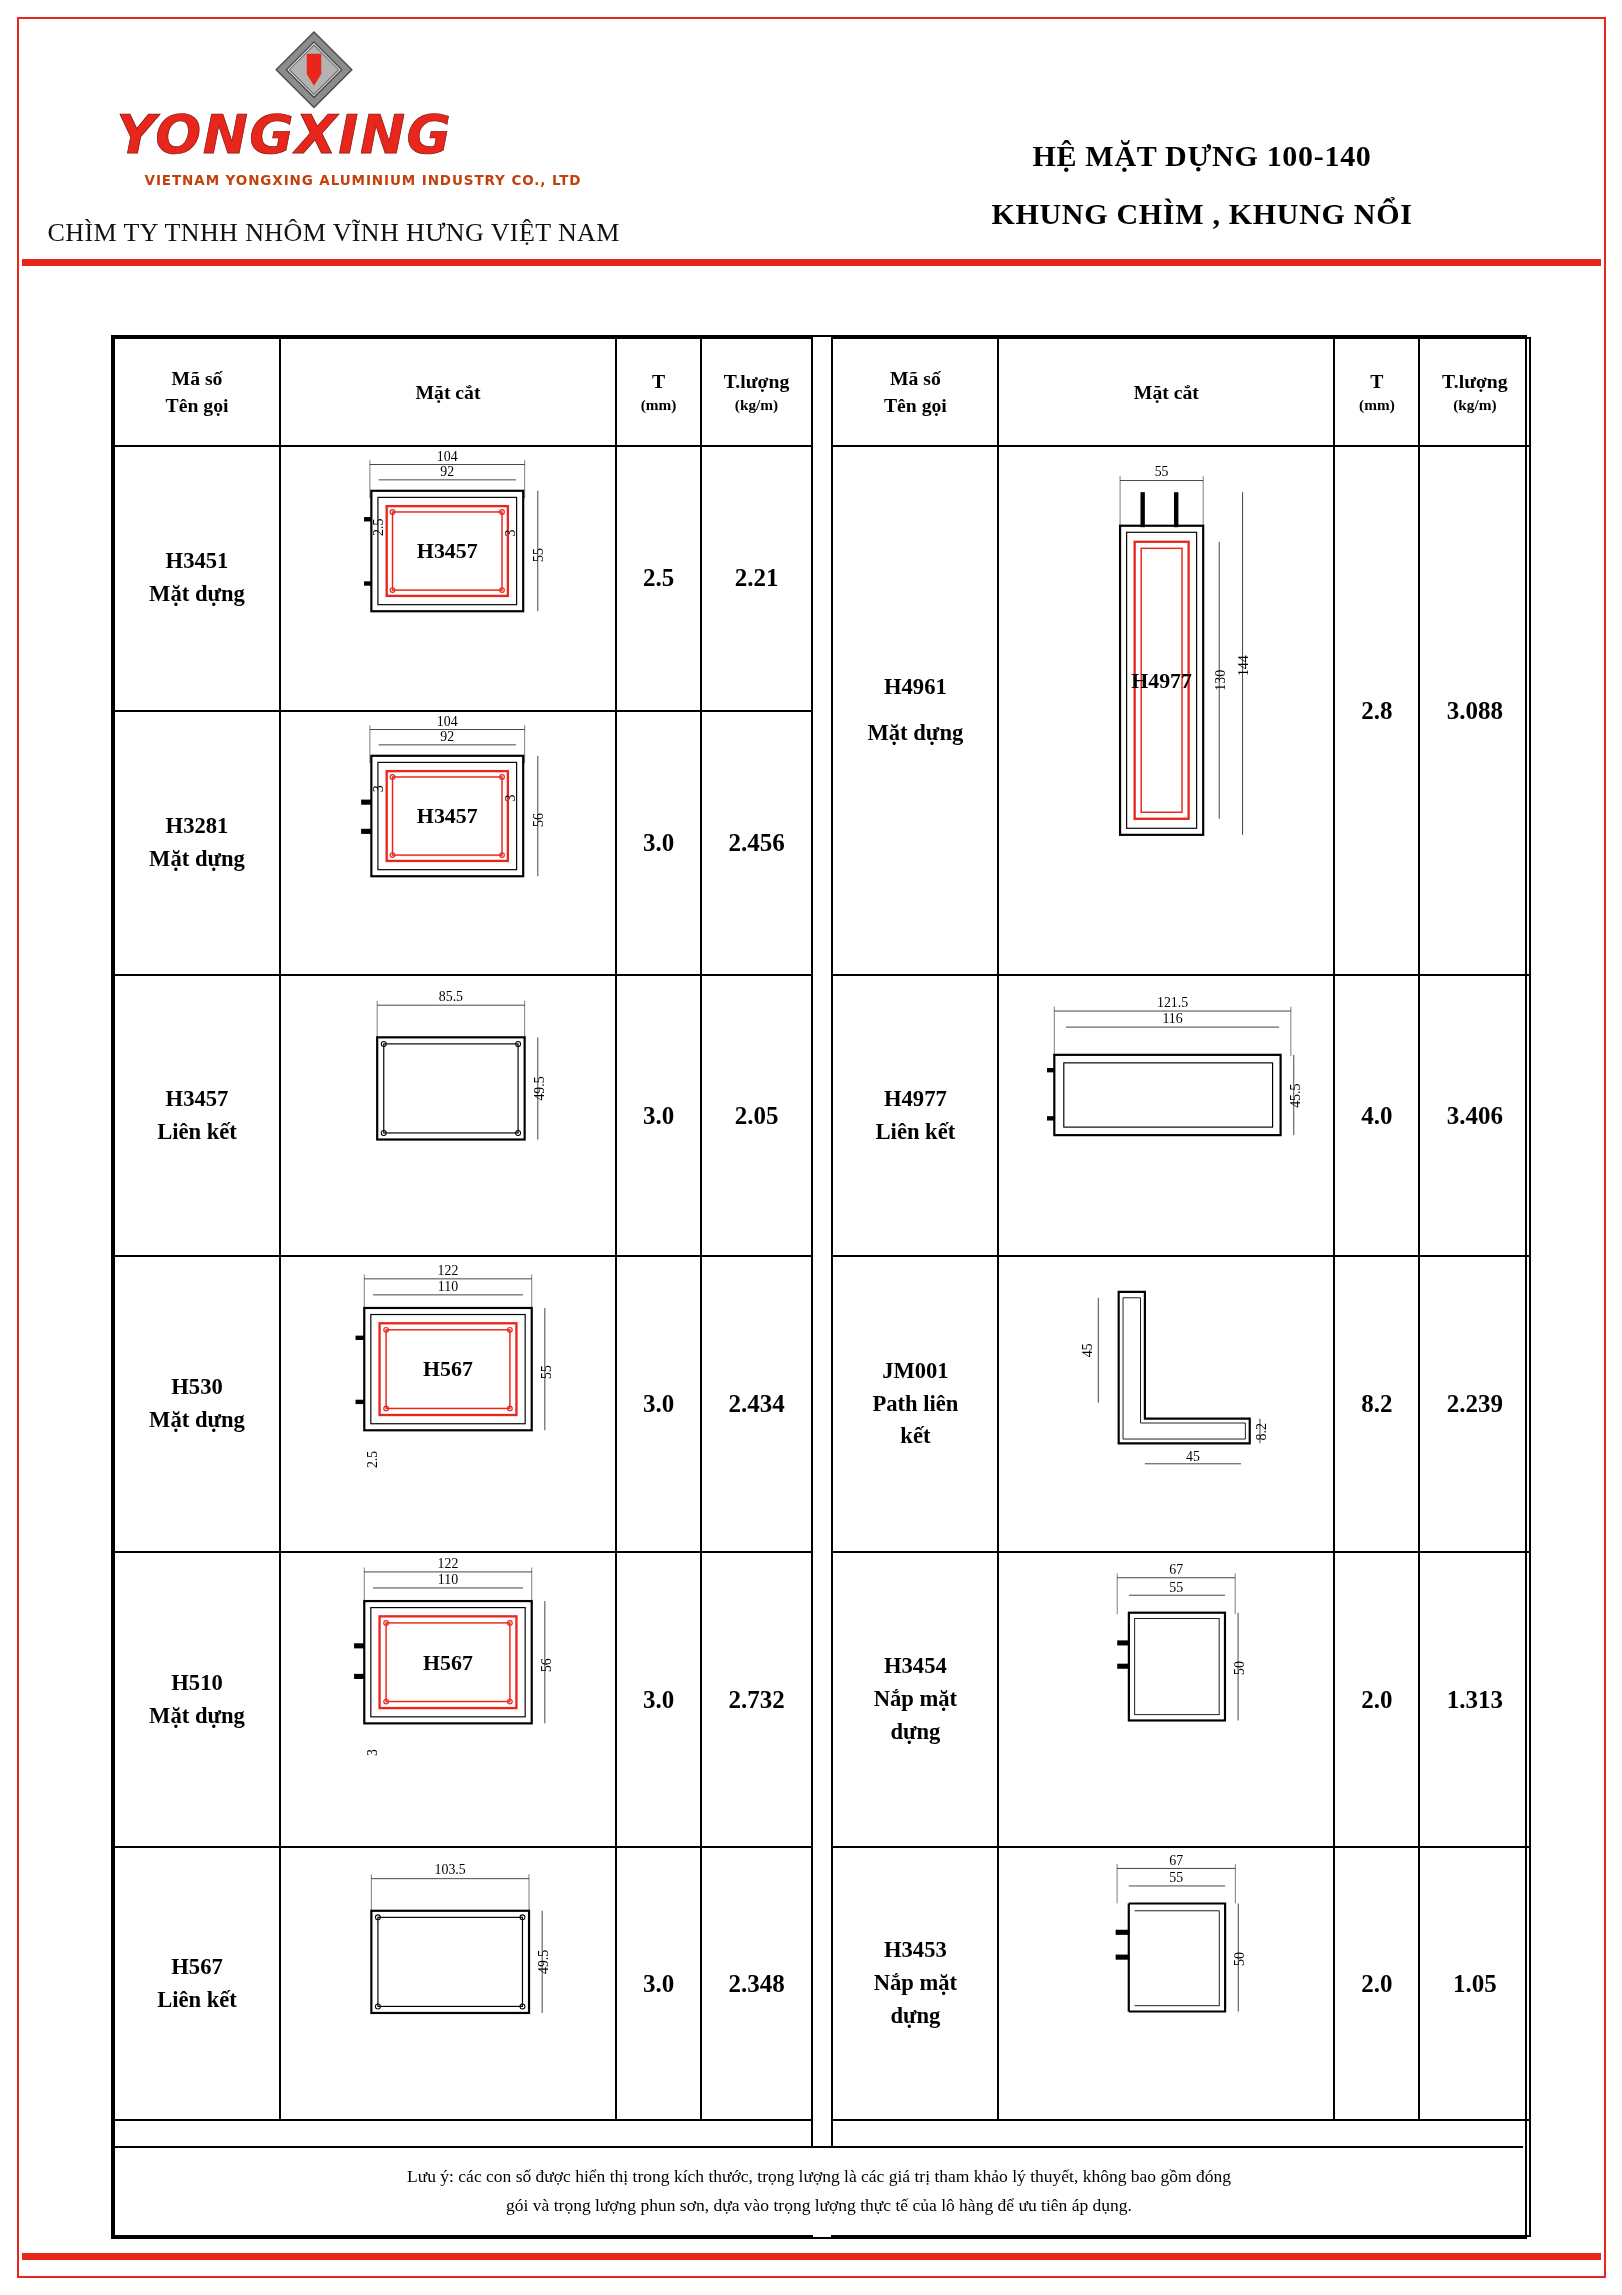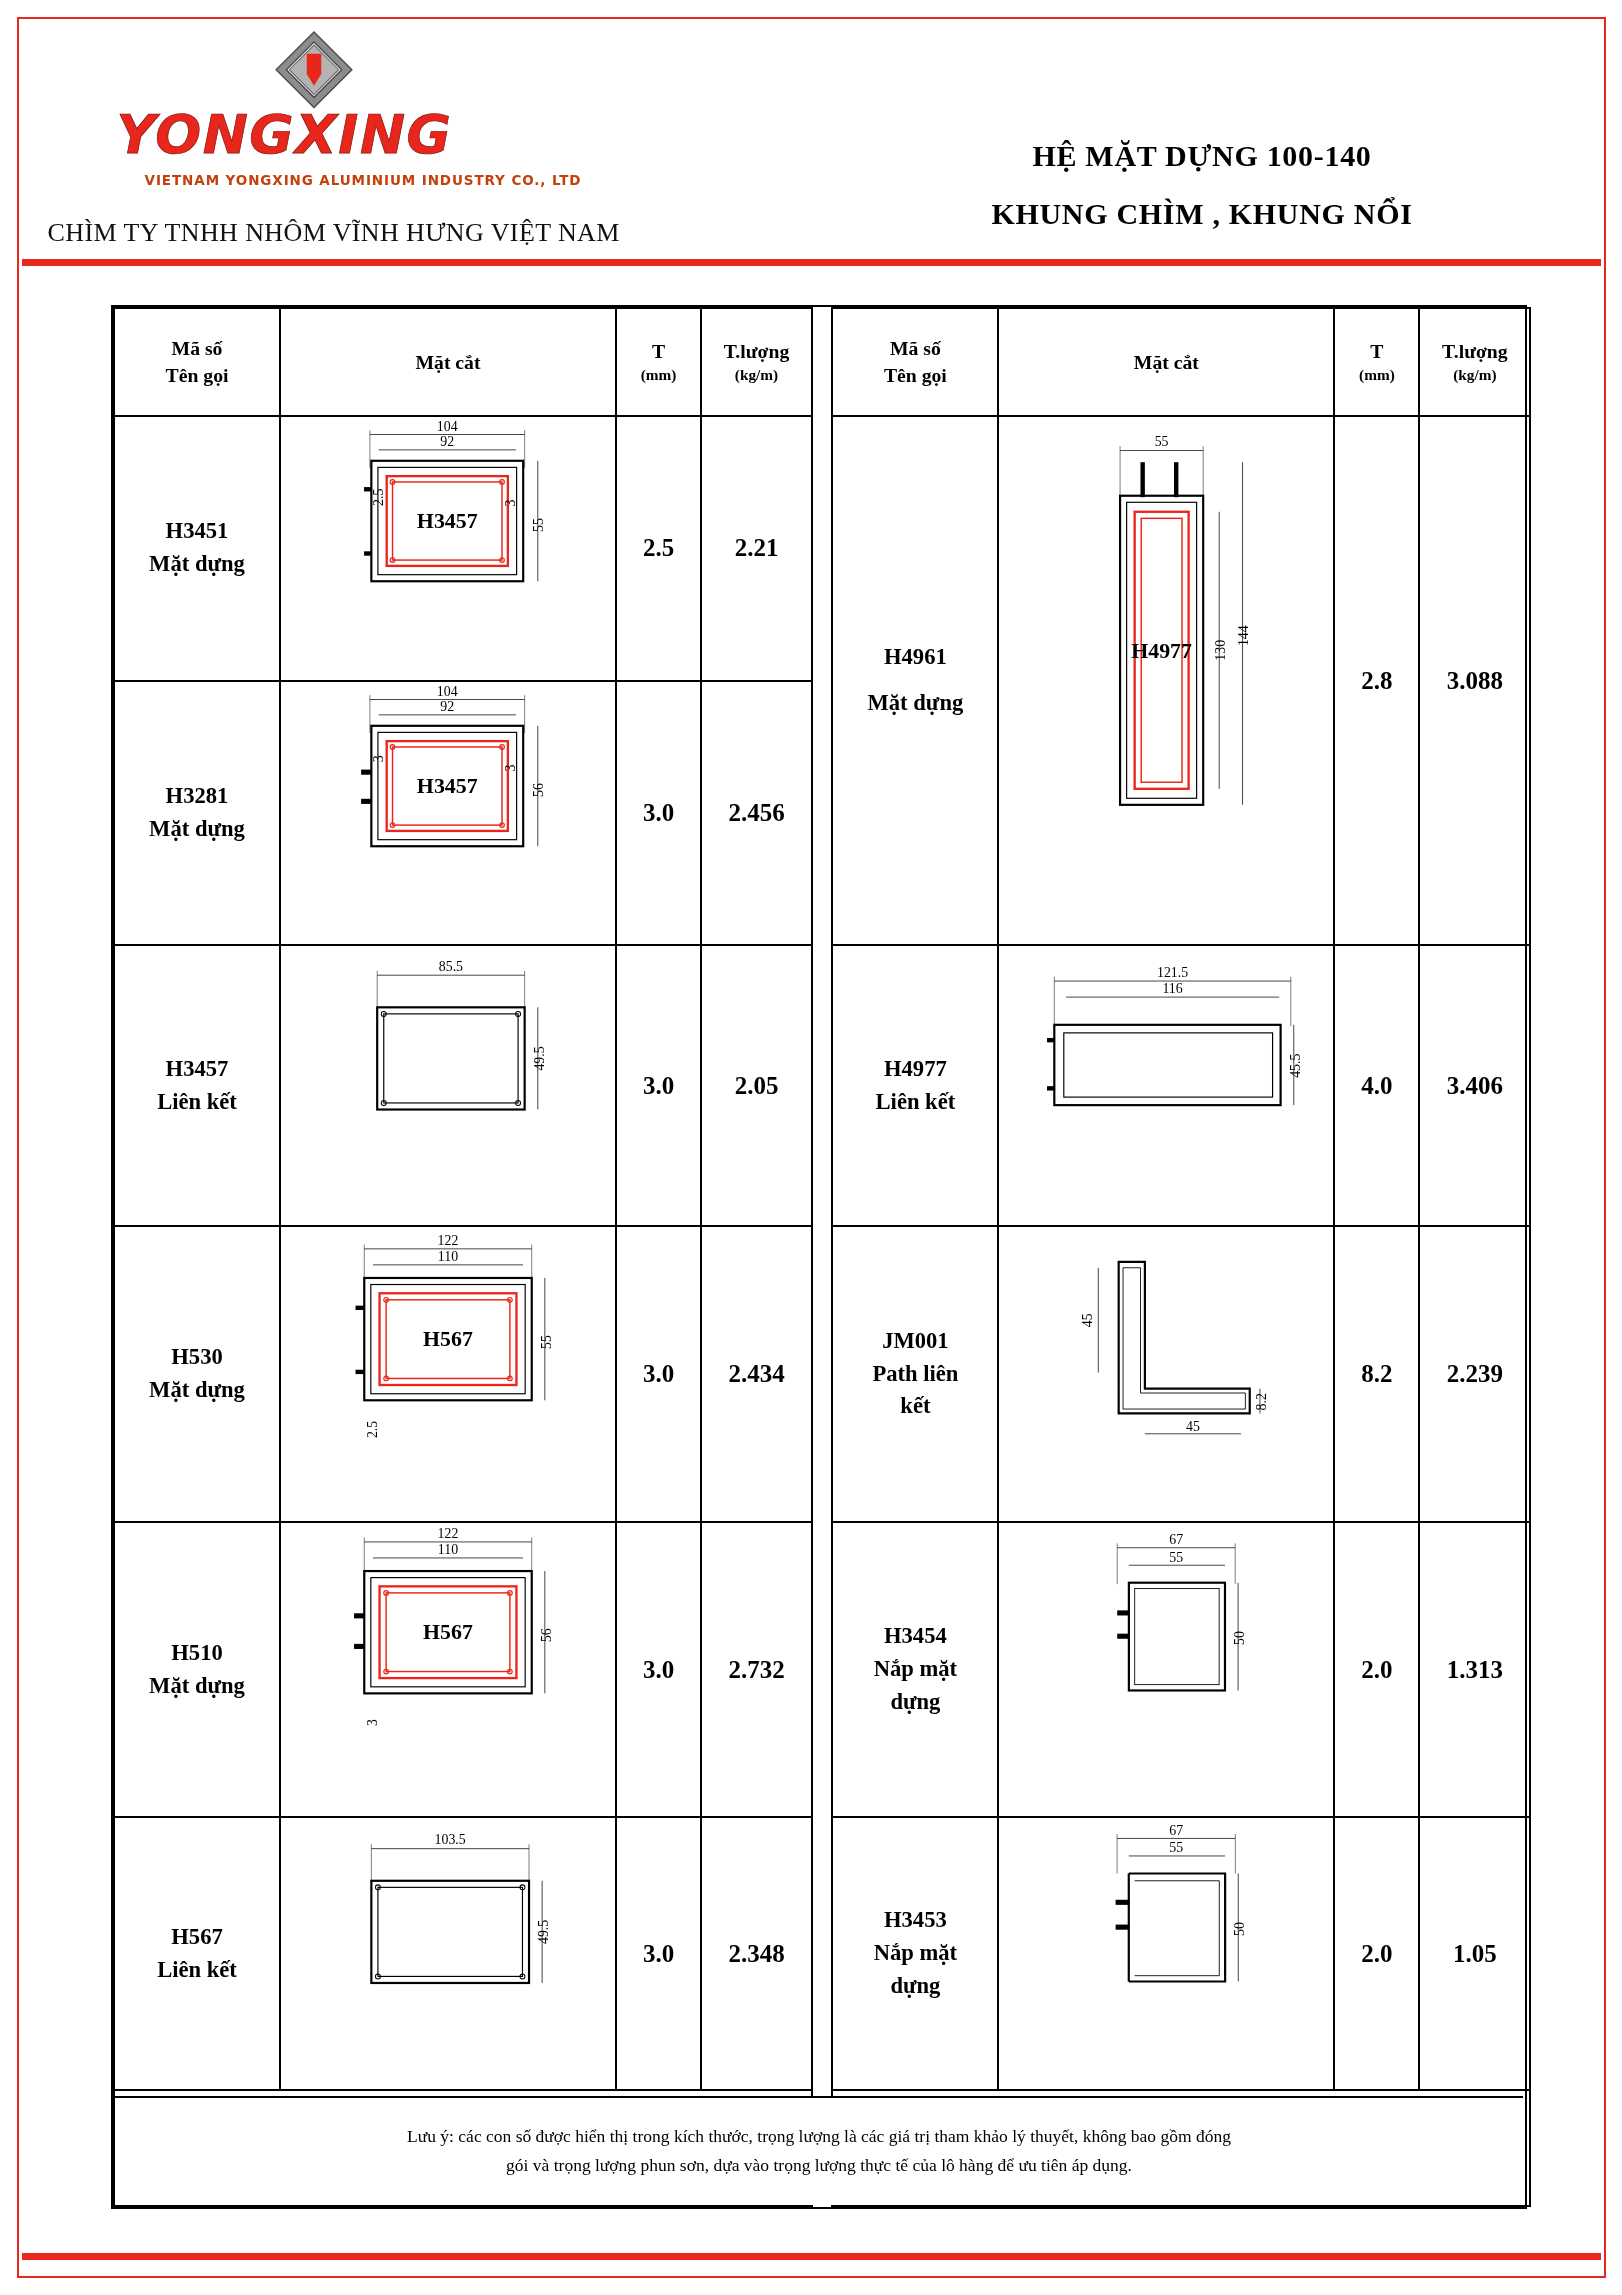--- a/index.html
+++ b/index.html
@@ -105,21 +105,21 @@
     left: 14.6px; right: 14.6px;
     bottom: 28px;
     height: 6.6px;
     background: #e8261b;
   }
 
   
   .table-wrap {
     position: absolute;
     left: 104px;
-    top: 298px;
+    top: 328px;
     width: 1416px;
     height: 1904px;
     border: 2.2px solid #000;
   }
   table.main {
     width: 100%;
     height: 100%;
     border-collapse: collapse;
     table-layout: fixed;
   }
@@ -583,21 +583,21 @@
         <td class="num-cell">1.05</td>
       </tr>
 
       <tr class="note-row">
         <td colspan="4" style="border-right:none"></td>
         <td colspan="4" style="border-left:none"></td>
       </tr>
     </tbody>
       </table>
 
-    <div style="position:absolute; left:2.2px; right:2.2px; bottom:2.2px; height:109px; display:flex; align-items:center; justify-content:center; background:#fff; border-top:2.2px solid #000;">
+    <div style="position:absolute; left:2.2px; right:2.2px; bottom:2.2px; height:89px; display:flex; align-items:center; justify-content:center; background:#fff; border-top:2.2px solid #000;">
       <div style="text-align:center; font-size:17.5px; line-height:1.7;">
         <div>Lưu ý: các con số được hiển thị trong kích thước, trọng lượng là các giá trị tham khảo lý thuyết, không bao gồm đóng</div>
         <div>gói và trọng lượng phun sơn, dựa vào trọng lượng thực tế của lô hàng  để ưu tiên áp dụng.</div>
       </div>
     </div>
   </div>
 </div>
 
 
 </body></html>

